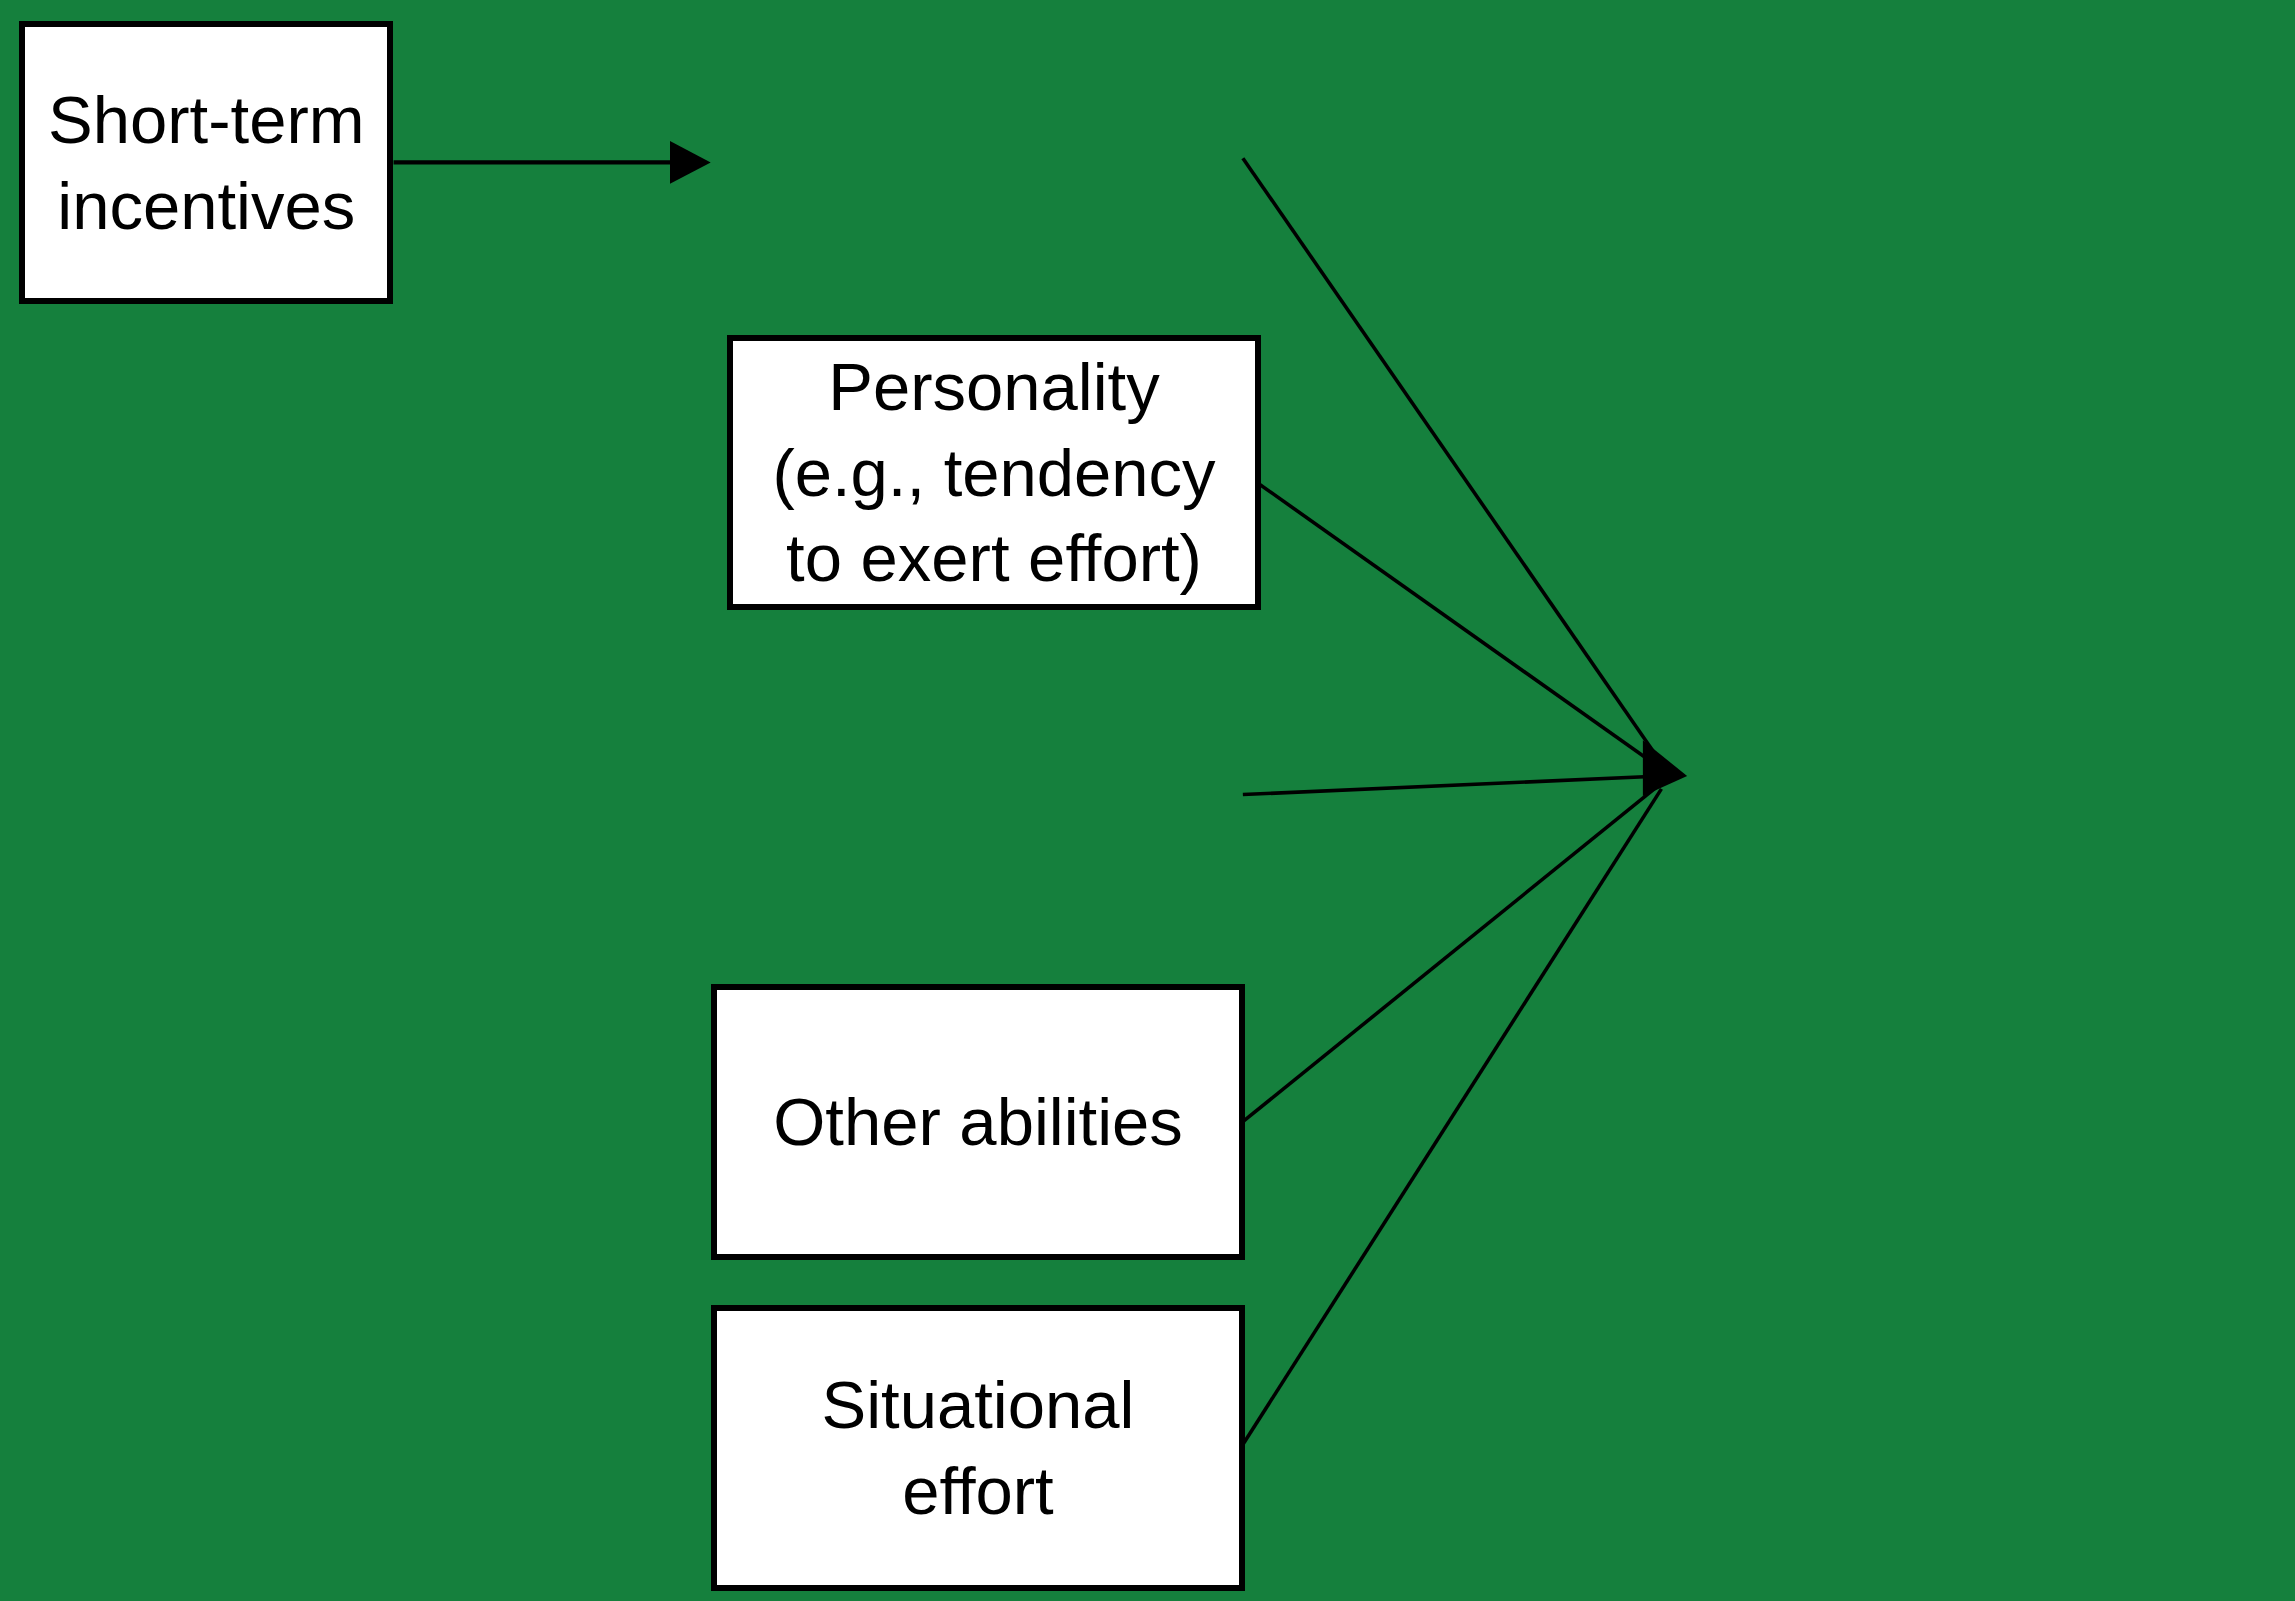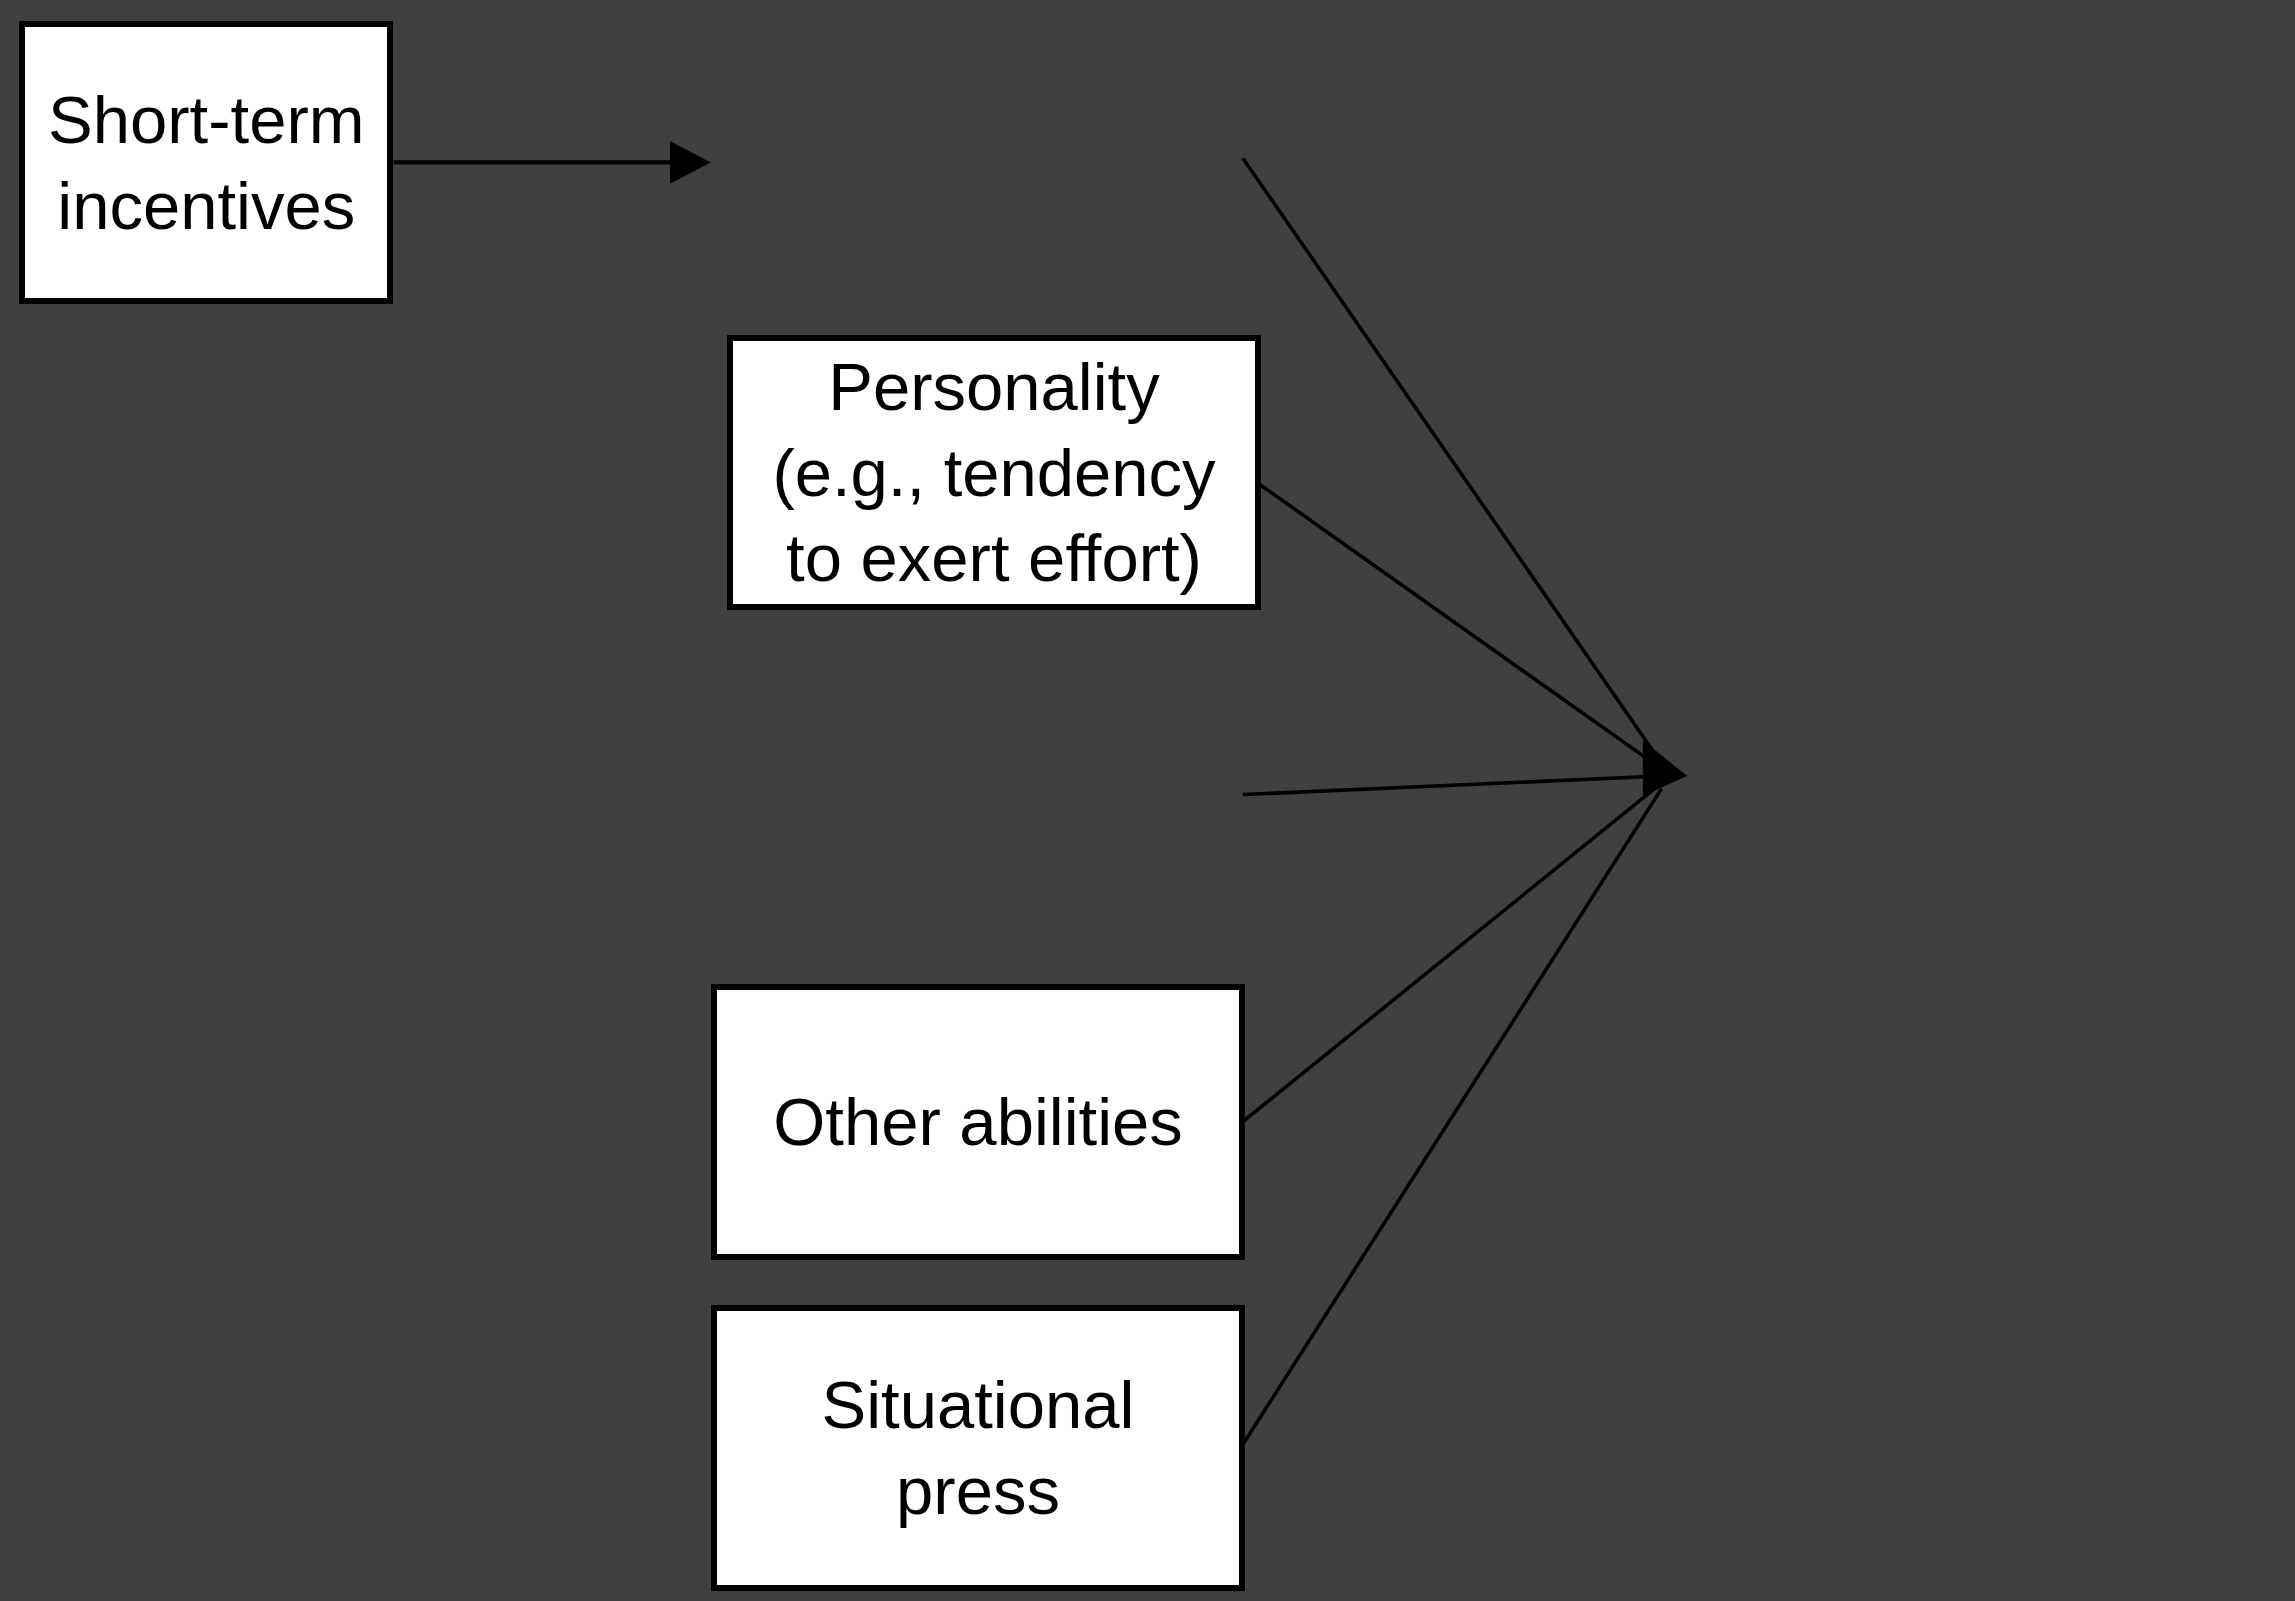--- a/index.html
+++ b/index.html
@@ -4,21 +4,21 @@
 <style>
   html, body {
     margin: 0;
     padding: 0;
     background: #ffffff;
   }
   .diagram {
     position: relative;
     width: 2295px;
     height: 1602px;
-    background: #404040;
+    background: #15803d;
     font-family: "Liberation Sans", sans-serif;
     color: #000000;
   }
   .connector-layer {
     position: absolute;
     left: 0;
     top: 0;
     width: 2295px;
     height: 1602px;
   }
@@ -74,17 +74,17 @@
 
 
   <div class="node rect-node" id="node-personality">Personality
 (e.g., tendency
 to exert effort)</div>
 
 
   <div class="node rect-node" id="node-other-abilities">Other abilities</div>
 
   <div class="node rect-node" id="node-situational-press">Situational
-press</div>
+effort</div>
 
 
 </div>
 
 
 </body></html>

